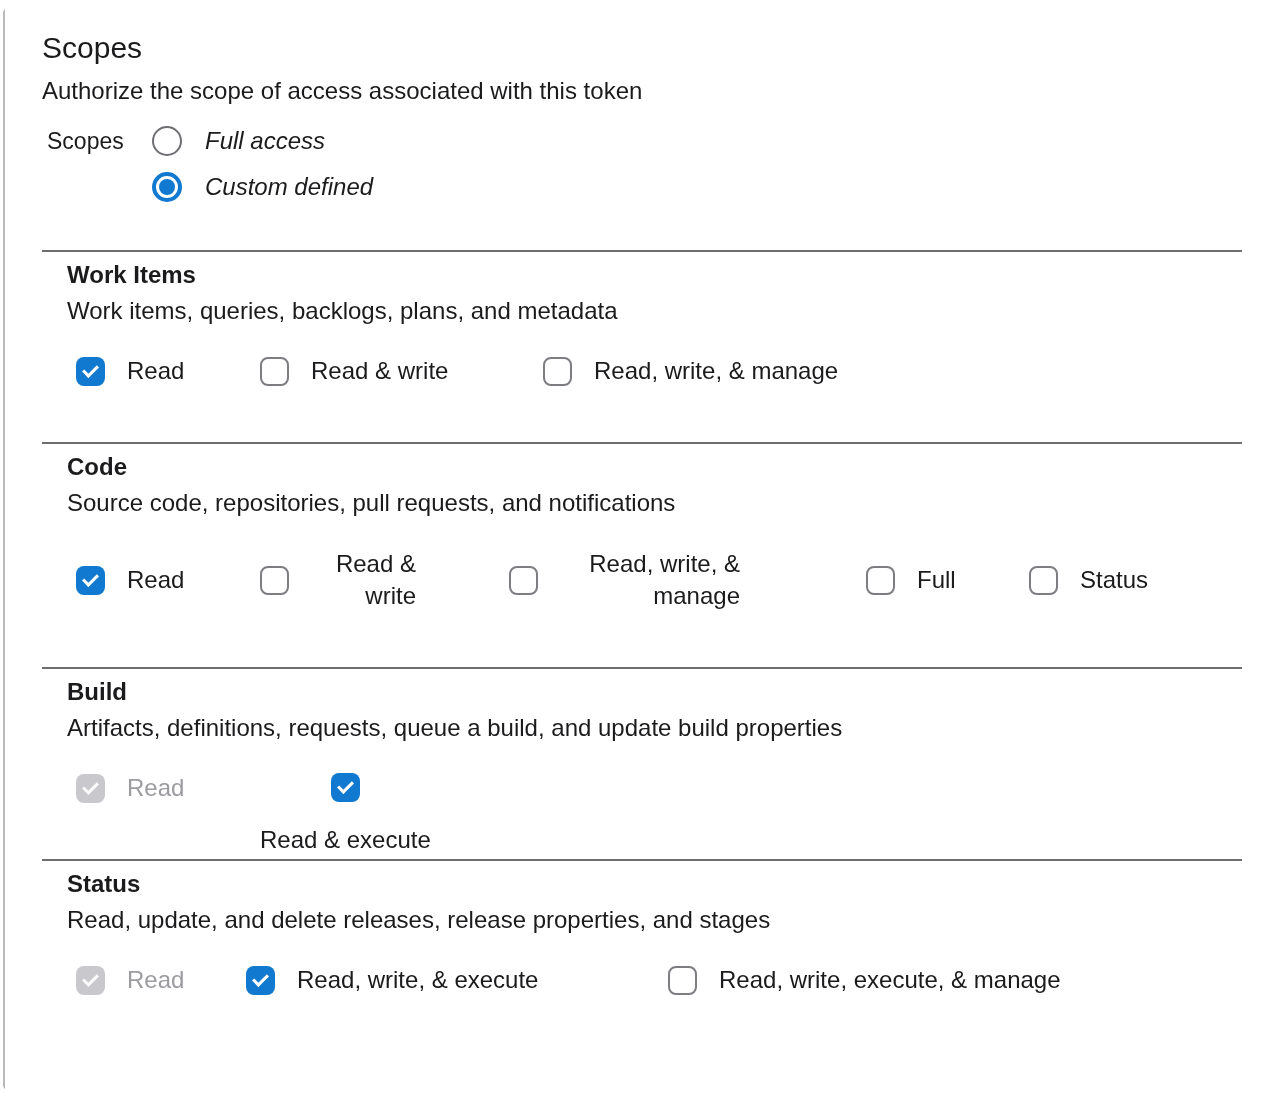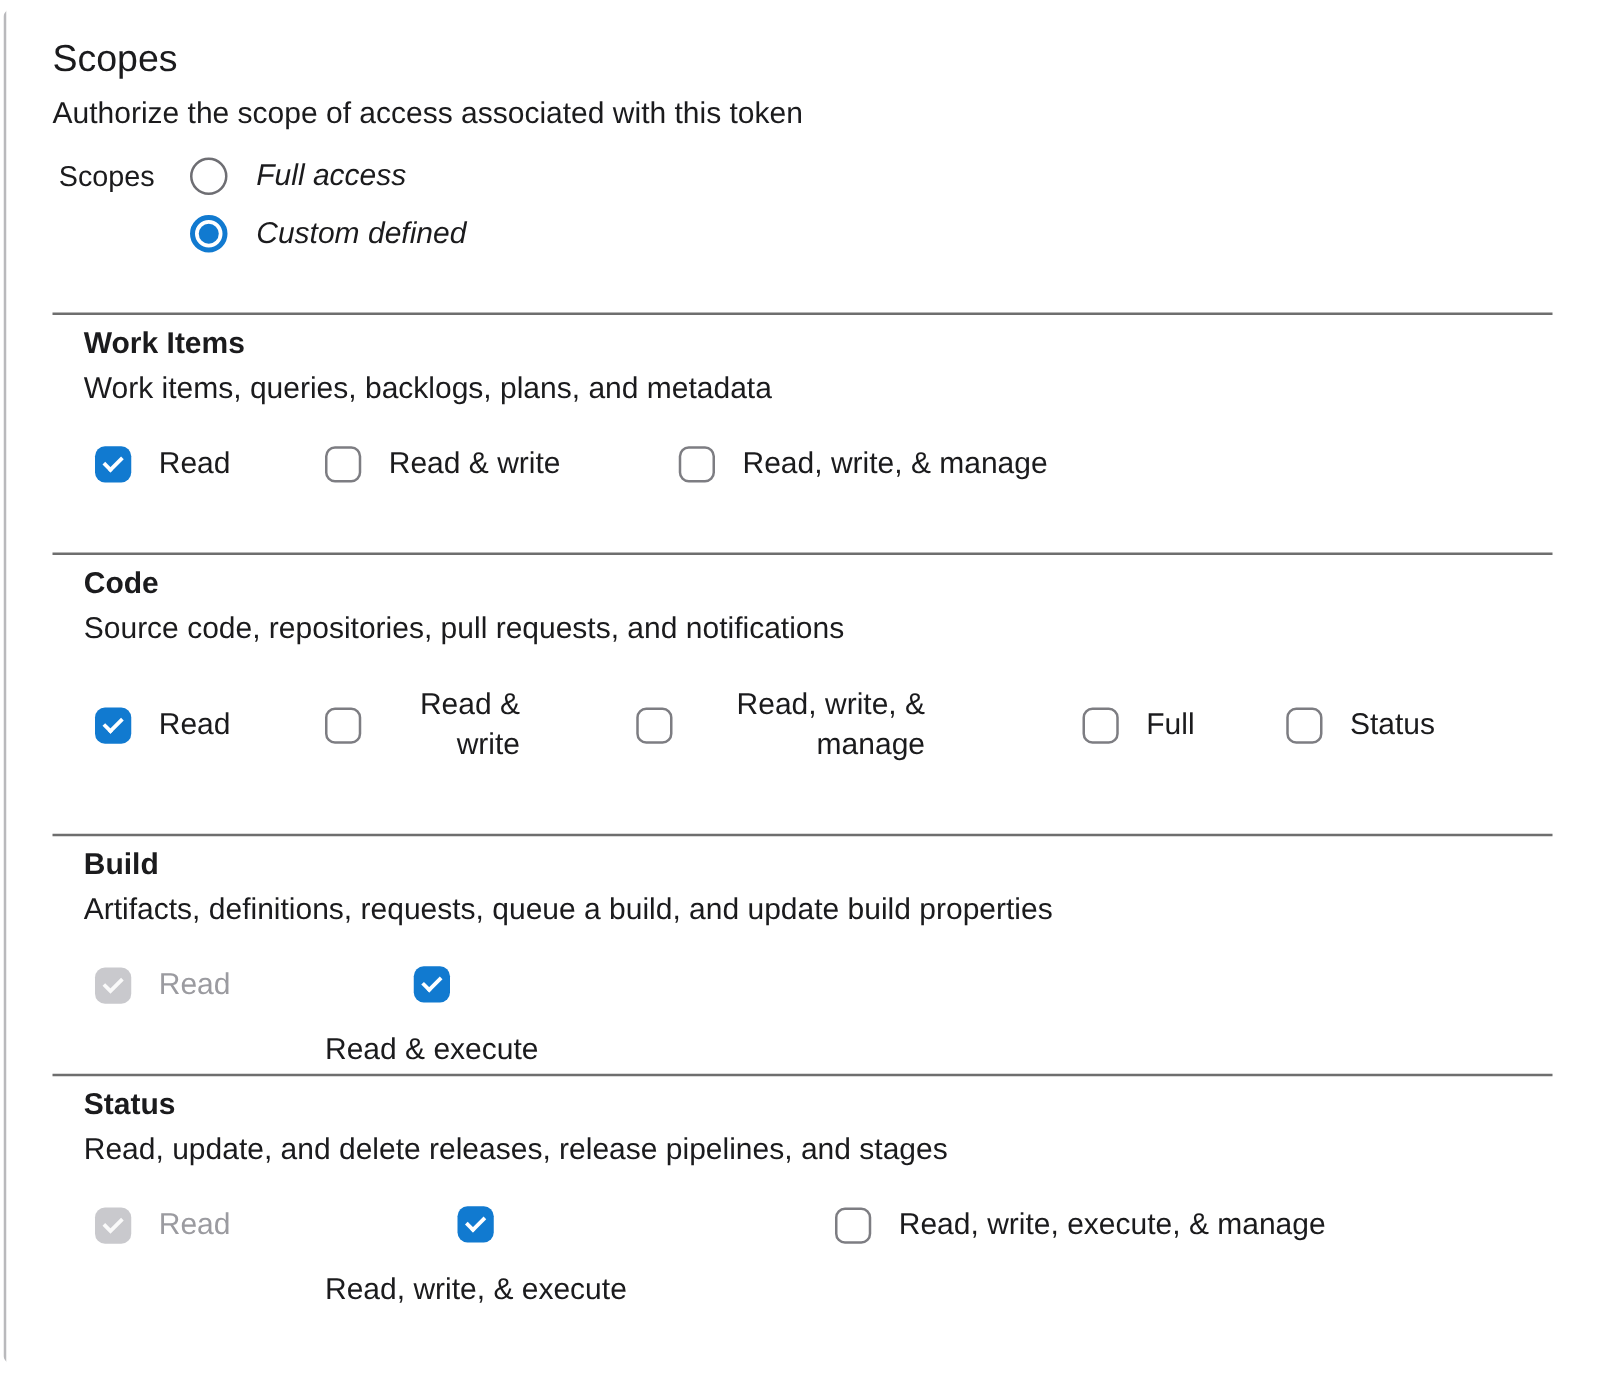--- a/index.html
+++ b/index.html
@@ -117,21 +117,21 @@
   #section-code .opt-1 { left: 34px; }
   #section-code .opt-2 { left: 218px; }
   #section-code .opt-3 { left: 467px; }
   #section-code .opt-4 { left: 824px; }
   #section-code .opt-5 { left: 987px; }
   #section-code .opt-2 .cb-label { width: 105px; }
   #section-code .opt-3 .cb-label { width: 180px; }
   #section-build .opt-1 { left: 34px; }
   #section-build .opt-2 { left: 218px; flex-direction: column; }
   #section-release .opt-1 { left: 34px; }
-  #section-release .opt-2 { left: 218px; flex-direction: column; }
+  #section-release .opt-2 { left: 204px; }
   #section-release .opt-3 { left: 626px; }
 </style>
 </head>
 <body>
 
 <div class="page">
   <div class="left-line"></div>
 
   <div class="content">
 
@@ -216,21 +216,21 @@
           <span class="cb checked"></span>
           <span class="cb-label">Read &amp; execute</span>
         </div>
       </div>
     </div>
 
     <hr class="divider">
 
     <div class="section" id="section-release">
       <h2 class="section-title">Status</h2>
-      <p class="section-desc">Read, update, and delete releases, release pipelines, and stages</p>
+      <p class="section-desc">Read, update, and delete releases, release properties, and stages</p>
       <div class="opt-row">
         <div class="opt opt-1 disabled">
           <span class="cb checked disabled"></span>
           <span class="cb-label">Read</span>
         </div>
         <div class="opt opt-2">
           <span class="cb checked"></span>
           <span class="cb-label">Read, write, &amp; execute</span>
         </div>
         <div class="opt opt-3">

